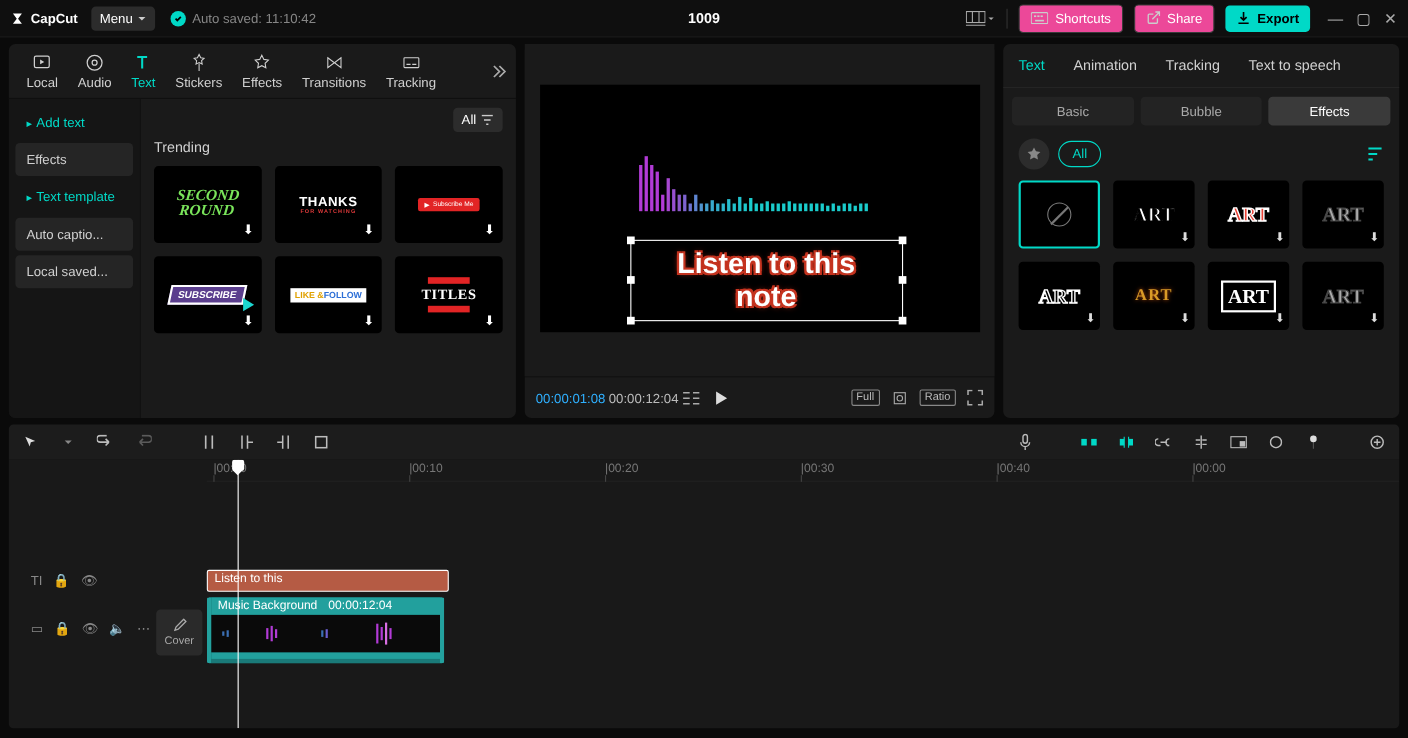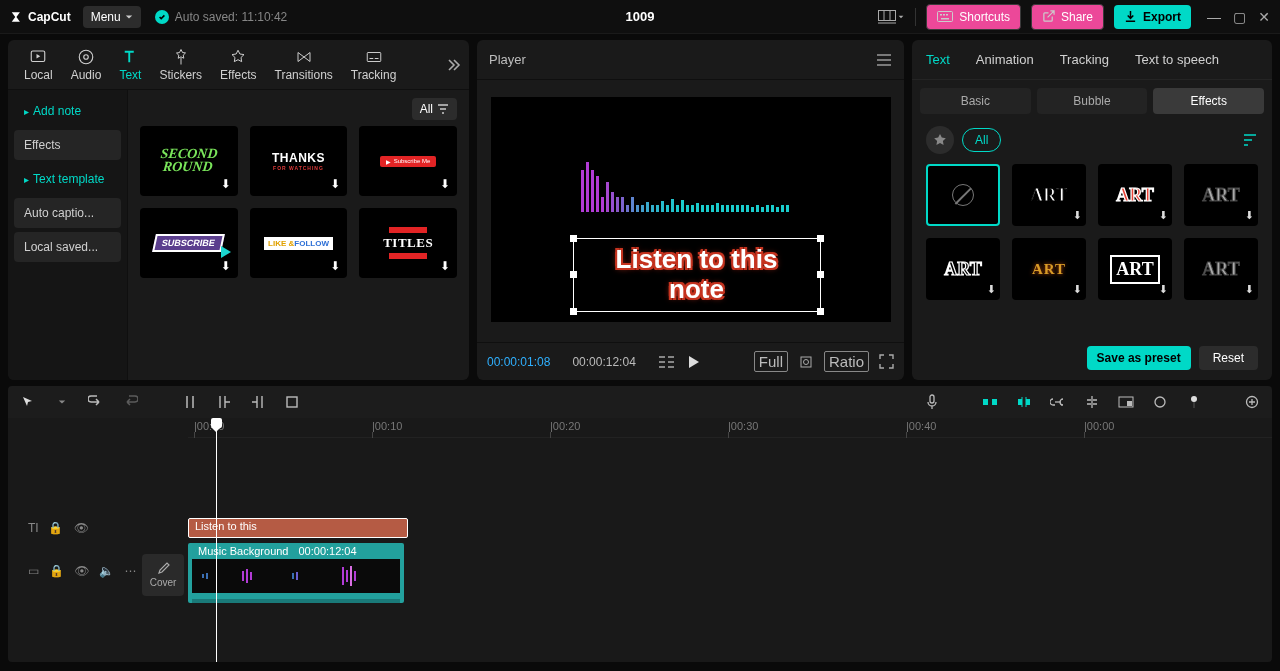--- a/index.html
+++ b/index.html
@@ -74,26 +74,26 @@
 .wave-vis .short { height: 7px; }
 .text-frame { position: absolute; left: 82px; right: 70px; bottom: 10px; border: 1px solid #fff; padding: 6px 0; text-align: center; }
 .text-frame::before, .text-frame::after, .text-frame .hnd-tl, .text-frame .hnd-tr, .text-frame .hnd-bl, .text-frame .hnd-br, .text-frame .hnd-ml, .text-frame .hnd-mr { content: ""; position: absolute; width: 7px; height: 7px; background: #fff; }
 .text-frame .hnd-tl { top: -4px; left: -4px; }
 .text-frame .hnd-tr { top: -4px; right: -4px; }
 .text-frame .hnd-bl { bottom: -4px; left: -4px; }
 .text-frame .hnd-br { bottom: -4px; right: -4px; }
 .text-frame::before { top: 50%; left: -4px; margin-top: -4px; }
 .text-frame::after { top: 50%; right: -4px; margin-top: -4px; }
 .overlay-text { color: #fff; font-family: Impact, sans-serif; font-size: 26px; font-weight: 700; text-shadow: -2px -2px 0 #c5331f, 2px -2px 0 #c5331f, -2px 2px 0 #c5331f, 2px 2px 0 #c5331f, 0 0 6px #c5331f; line-height: 1.15; }
-.player-controls { height: 38px; display: flex; align-items: center; padding: 0 10px; gap: 22px; border-top: 1px solid #0f0f0f; font-size: 12px; }
+.player-controls { height: 38px; display: flex; align-items: center; padding: 0 10px; gap: 3px; border-top: 1px solid #0f0f0f; font-size: 12px; }
 .time-current { color: #2fb0ff; }
 .time-total { color: #bbb; }
 .pc-icons { display: flex; gap: 12px; align-items: center; }
 .pc-right { margin-left: auto; display: flex; gap: 10px; align-items: center; }
-.pill { border: 1px solid #888; padding: 1px 4px; font-size: 15px; border-radius: 2px; color: #bbb; cursor: pointer; }
+.pill { border: 1px solid #888; padding: 1px 4px; font-size: 10px; border-radius: 2px; color: #bbb; cursor: pointer; }
 
 
 .right-panel { width: 360px; display: flex; flex-direction: column; }
 .rp-tabs { height: 40px; display: flex; align-items: center; gap: 26px; padding: 0 14px; border-bottom: 1px solid #242424; font-size: 13px; }
 .rp-tab { color: #d0d0d0; cursor: pointer; }
 .rp-tab.active { color: #00d9c7; }
 .rp-subtabs { display: flex; gap: 6px; padding: 8px 8px; }
 .rp-subtab { flex: 1; background: #232323; text-align: center; padding: 6px 0; border-radius: 4px; cursor: pointer; font-size: 12px; color: #aaa; }
 .rp-subtab.active { background: #3a3a3a; color: #fff; }
 .rp-toolbar { display: flex; align-items: center; gap: 8px; padding: 4px 14px 10px; }
@@ -268,35 +268,36 @@
         <span>Tracking</span>
       </div>
       <div class="lp-more">
         <svg width="16" height="16" viewBox="0 0 16 16">
             <path d="M4 3l5 5-5 5M9 3l5 5-5 5" stroke="#aaa" stroke-width="1.6" fill="none"></path>
           </svg>
       </div>
     </div>
     <div class="lp-body">
       <div class="lp-sidebar">
-        <div class="lp-side-item plain active">Add note</div>
+        <div class="lp-side-item plain active">Add text</div>
         <div class="lp-side-item">Effects</div>
         <div class="lp-side-item plain active">Text template</div>
         <div class="lp-side-item">Auto captio...</div>
         <div class="lp-side-item">Local saved...</div>
       </div>
       <div class="lp-content">
         <div class="lp-header">
           <div class="lp-all-filter">
             <span>All</span>
             <svg width="12" height="10" viewBox="0 0 12 10">
                 <path d="M1 1h10M3 5h6M5 9h2" stroke="#ccc" stroke-width="1.4"></path>
               </svg>
           </div>
         </div>
+        <div class="trending-title">Trending</div>
         <div class="template-grid">
           <div class="template-item">
             <div class="tpl-second"><span>SECOND</span><br><span>ROUND</span></div>
             <span class="template-dl">⬇</span>
           </div>
           <div class="template-item">
             <div class="tpl-thanks">
                 <div>THANKS</div>
                 <span>FOR WATCHING</span>
               </div>
@@ -324,28 +325,20 @@
                 <div class="bar"></div>
               </div>
             <span class="template-dl">⬇</span>
           </div>
         </div>
       </div>
     </div>
   </div>
 
   <div class="center-panel panel-bg">
-    <div class="player-head">
-      <span>Player</span>
-      <span class="hamb">
-        <svg width="16" height="12" viewBox="0 0 16 12">
-            <path d="M1 1h14M1 6h14M1 11h14" stroke="#999" stroke-width="1.5"></path>
-          </svg>
-      </span>
-    </div>
     <div class="player-canvas-wrap">
       <div class="player-canvas">
         <div class="wave-vis">
           <div class="tall" style="background:#b23bd6"></div>
             <div class="tall" style="background:#b23bd6;height:50px"></div>
             <div class="tall" style="background:#b23bd6"></div>
             <div class="tall" style="background:#b23bd6;height:36px"></div>
             <div class="med" style="background:#b23bd6"></div>
             <div class="tall" style="background:#a748d0;height:30px"></div>
             <div class="med" style="background:#9750d0;height:20px"></div>
@@ -478,24 +471,20 @@
         </div>
       <div class="effect-item">
           <span class="art-txt art-boxed">ART</span>
           <span class="effect-dl">⬇</span>
         </div>
       <div class="effect-item">
           <span class="art-txt art-gray">ART</span>
           <span class="effect-dl">⬇</span>
         </div>
     </div>
-    <div class="rp-footer">
-      <div class="btn-preset">Save as preset</div>
-      <div class="btn-reset">Reset</div>
-    </div>
   </div>
 </div>
 
 <div class="tl-toolbar">
   <span class="tl-tool">
       <svg width="14" height="14" viewBox="0 0 14 14">
         <path d="M2 2l9 4-4 1-1 4z" fill="#ddd"></path>
       </svg>
     </span>
   <span class="tl-tool">

